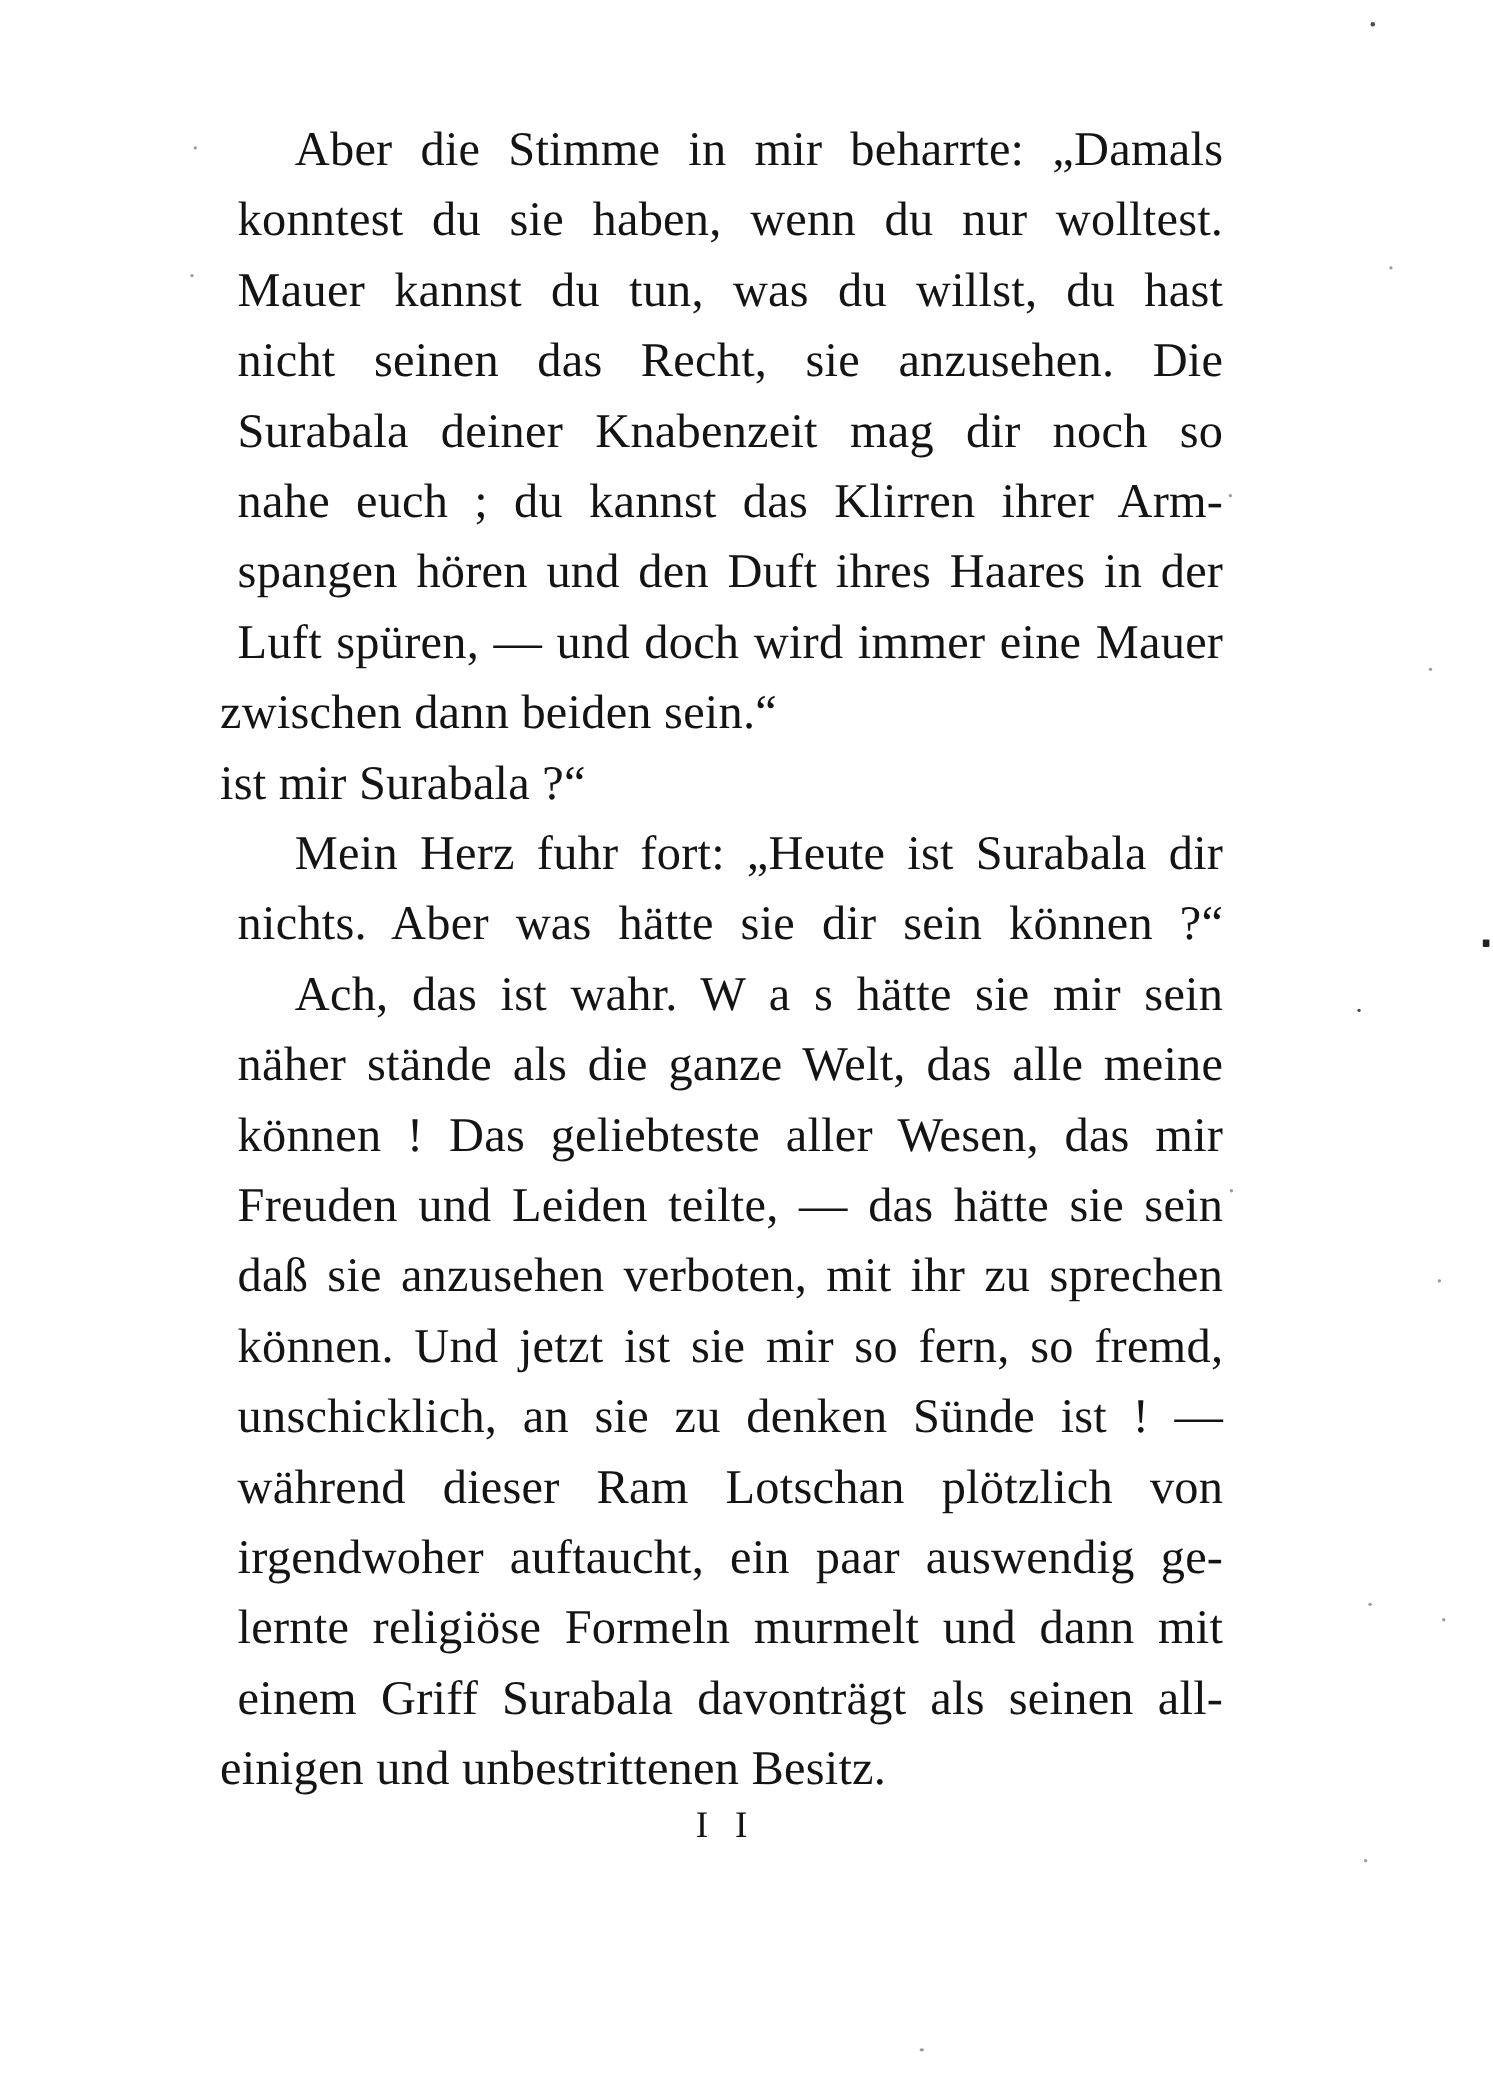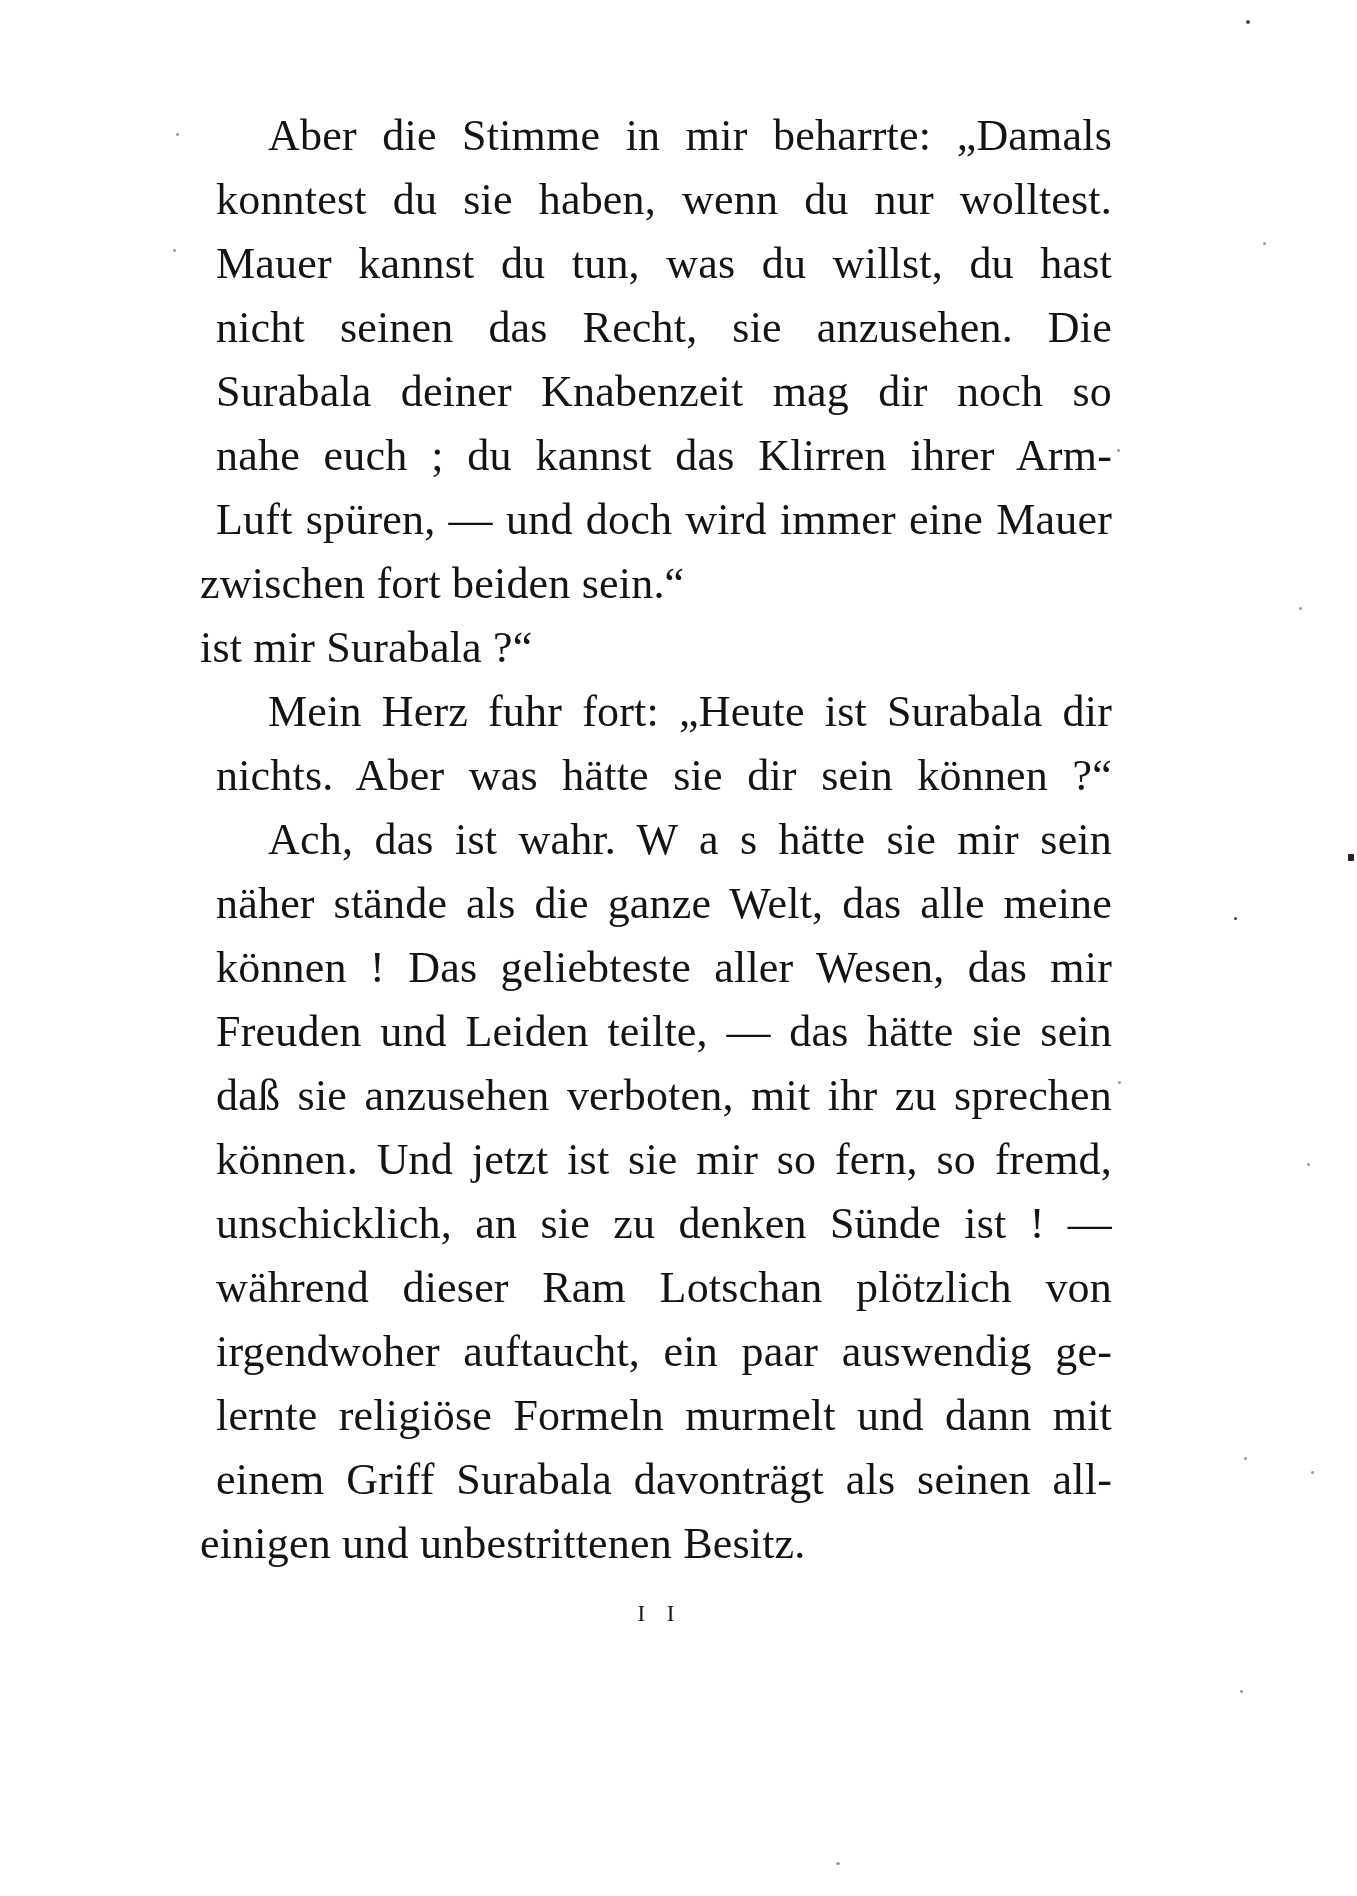--- a/index.html
+++ b/index.html
@@ -31,24 +31,24 @@
   }
   .justify {
     text-align: justify;
     text-align-last: justify;
     margin-left: 16px;
   }
   .indent {
     text-indent: 52px;
   }
   .page-number {
-    margin-top: 18px;
+    margin-top: 0;
     height: 40px;
     line-height: 40px;
-    font-size: 23px;
+    font-size: 34px;
     letter-spacing: 8px;
     text-align: center;
     text-indent: 8px;
   }
   .speck {
     position: absolute;
     background: #4a4a4a;
     border-radius: 50%;
   }
   .speck.faint { background: #9a9a9a; }
@@ -63,22 +63,23 @@
 
 <div class="page">
 
   <div class="text-block">
     <div class="line justify indent">Aber die Stimme in mir beharrte: „Damals</div>
     <div class="line justify">konntest du sie haben, wenn du nur wolltest.</div>
     <div class="line justify">Mauer kannst du tun, was du willst, du hast</div>
     <div class="line justify">nicht seinen das Recht, sie anzusehen. Die</div>
     <div class="line justify">Surabala deiner Knabenzeit mag dir noch so</div>
     <div class="line justify">nahe euch ; du kannst das Klirren ihrer Arm-</div>
+    <div class="line justify">spangen hören und den Duft ihres Haares in der</div>
     <div class="line justify">Luft spüren, — und doch wird immer eine Mauer</div>
-    <div class="line">zwischen fort beiden sein.“</div>
+    <div class="line">zwischen dann beiden sein.“</div>
     <div class="line">ist mir Surabala ?“</div>
     <div class="line justify indent">Mein Herz fuhr fort: „Heute ist Surabala dir</div>
     <div class="line justify">nichts. Aber was hätte sie dir sein können ?“</div>
     <div class="line justify indent">Ach, das ist wahr. W a s hätte sie mir sein</div>
     <div class="line justify">näher stände als die ganze Welt, das alle meine</div>
     <div class="line justify">können ! Das geliebteste aller Wesen, das mir</div>
     <div class="line justify">Freuden und Leiden teilte, — das hätte sie sein</div>
     <div class="line justify">daß sie anzusehen verboten, mit ihr zu sprechen</div>
     <div class="line justify">können. Und jetzt ist sie mir so fern, so fremd,</div>
     <div class="line justify">unschicklich, an sie zu denken Sünde ist ! —</div>

